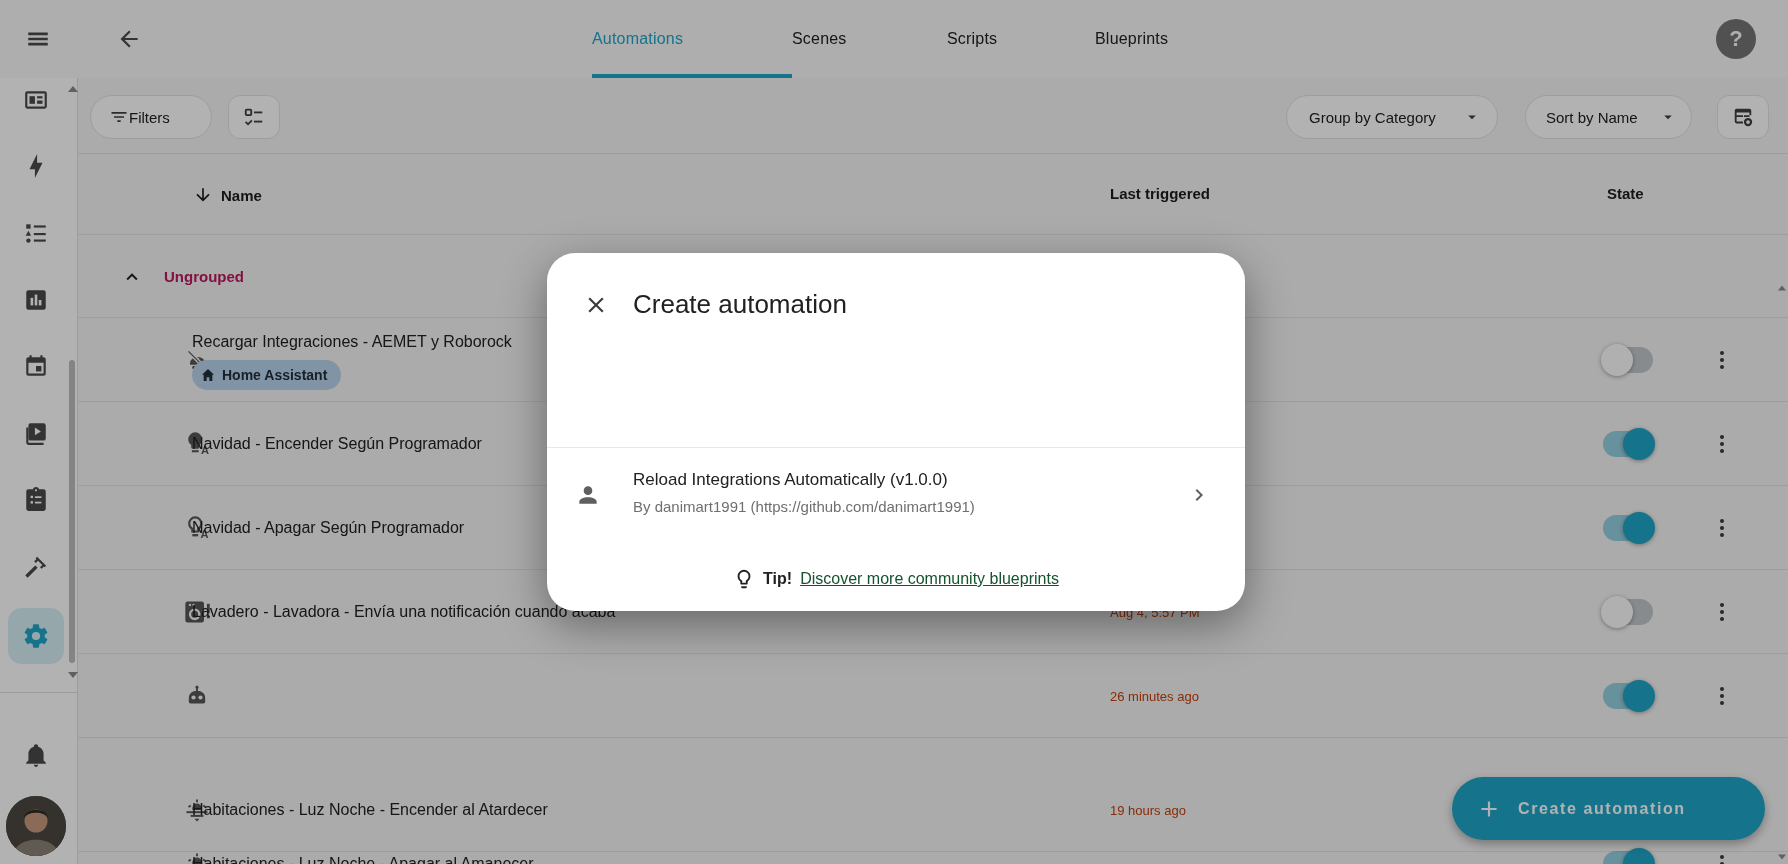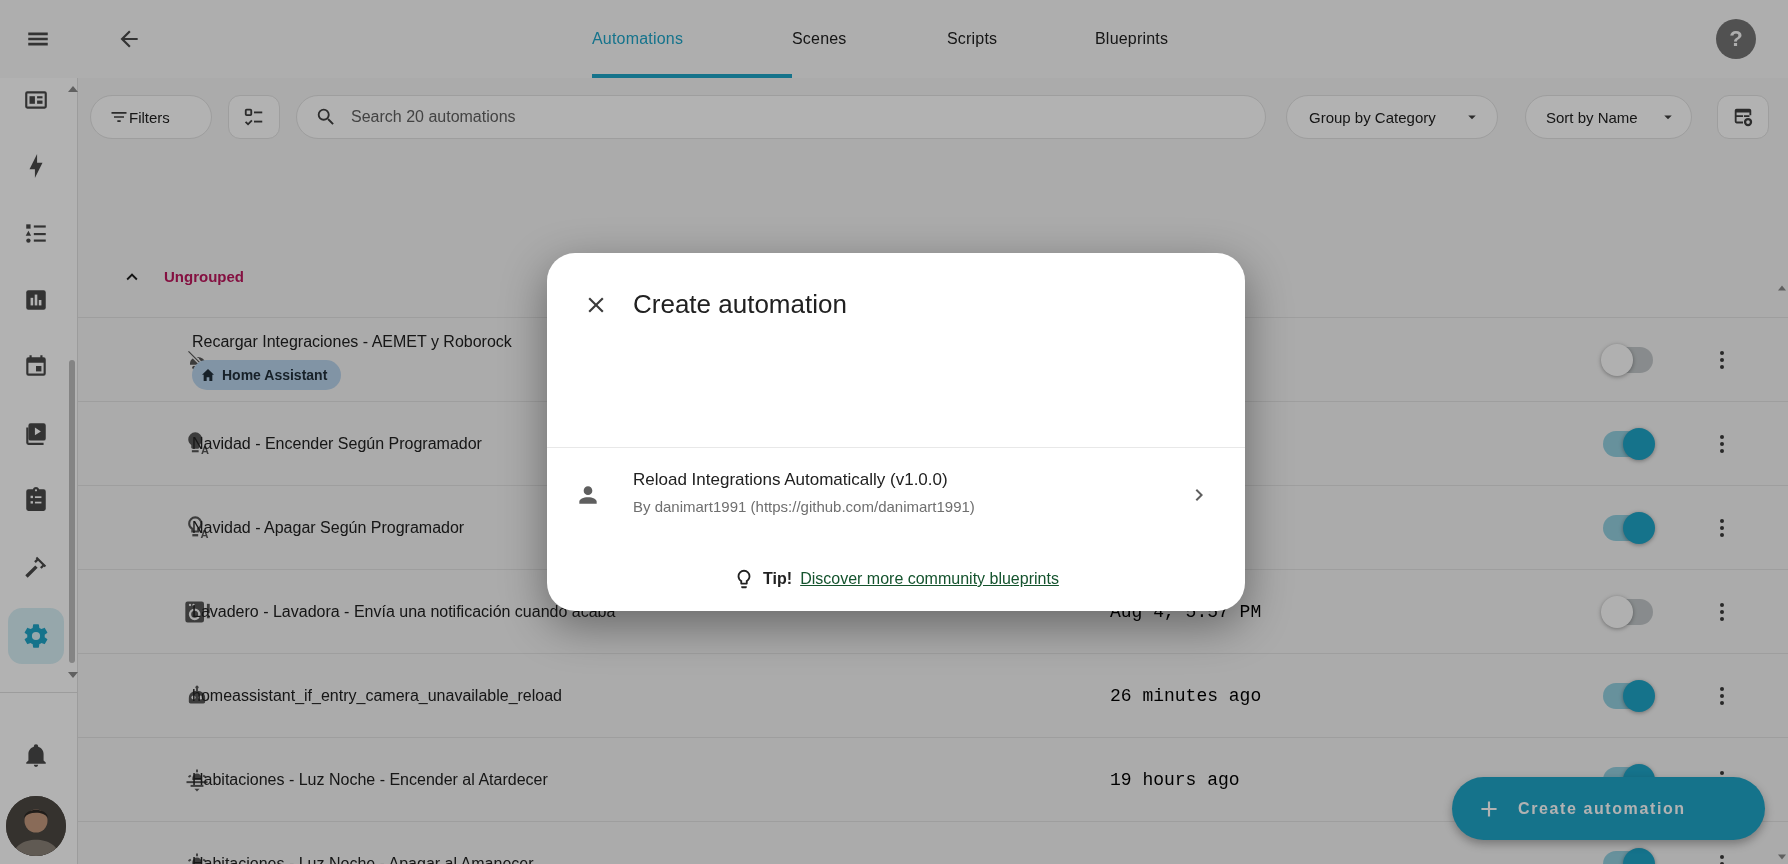--- a/index.html
+++ b/index.html
@@ -44,21 +44,21 @@
 
   
   #table-head{position:absolute;left:78px;top:153px;width:1710px;height:82px;border-top:1px solid #e3e3e3;
               border-bottom:1px solid #e3e3e3;}
   .th{position:absolute;font-size:15px;font-weight:bold;color:#1c1c1c;top:31px;}
   #group-row{position:absolute;left:78px;top:235px;width:1710px;height:83px;border-bottom:1px solid #e3e3e3;}
   .row{position:absolute;left:78px;width:1710px;height:84px;border-bottom:1px solid #e3e3e3;}
   .row-icon{position:absolute;left:105px;top:50%;transform:translateY(-50%);}
   .row-title{position:absolute;left:114px;font-size:16px;color:#212121;white-space:nowrap;}
   .row-title.center{top:50%;transform:translateY(-50%);}
-  .row-time{position:absolute;left:1032px;top:50%;transform:translateY(-50%);font-size:18px;color:#000000;white-space:nowrap;font-family:Liberation Mono, monospace;}
+  .row-time{position:absolute;left:1032px;top:50%;transform:translateY(-50%);font-size:13px;color:#c2410c;white-space:nowrap;}
   .badge{position:absolute;left:114px;top:42px;height:30px;border-radius:15px;background:#b9d4ec;
          display:flex;align-items:center;padding:0 14px 0 8px;font-size:14px;font-weight:bold;color:#22303c;gap:6px;}
   .toggle{position:absolute;left:1525px;top:50%;transform:translateY(-50%);width:50px;height:26px;
           border-radius:13px;background:#c3c8ca;cursor:pointer;}
   .toggle .thumb{position:absolute;top:-3px;left:-2px;width:32px;height:32px;border-radius:50%;
                  background:#fdfdfd;box-shadow:0 1px 4px rgba(0,0,0,.35);}
   .toggle.on{background:rgba(31,165,200,.45);}
   .toggle.on .thumb{left:20px;background:#1fa5c8;}
   .dots{position:absolute;left:1632px;top:50%;transform:translateY(-50%);width:24px;height:24px;cursor:pointer;}
   .tbl-scroll-up{position:absolute;left:1777px;top:285px;}
@@ -217,47 +217,49 @@
     <span>Filters</span>
   </div>
   <div class="sqbtn" style="left:228px;width:52px;">
     <svg width="22" height="22" viewBox="0 0 24 24" fill="#3f3f3f">
         <rect x="3" y="4" width="6" height="6" rx="1" fill="none" stroke="#3f3f3f" stroke-width="2"></rect>
         <rect x="12" y="6" width="9" height="2"></rect>
         <path d="M3.5 16.5l2 2 3.5-3.5 1.4 1.4-4.9 4.9-3.4-3.4 1.4-1.4z"></path>
         <rect x="12" y="16" width="9" height="2"></rect>
       </svg>
   </div>
-  <div id="search-box">
-    <span style="margin:0 12px 0 18px;">
-      <svg width="22" height="22" viewBox="0 0 24 24" fill="#3f3f3f">
-          <path d="M9.5 3A6.5 6.5 0 0 1 16 9.5c0 1.61-.59 3.09-1.56 4.23l.27.27h.79l5 5-1.5 1.5-5-5v-.79l-.27-.27A6.52 6.52 0 0 1 9.5 16 6.5 6.5 0 0 1 3 9.5 6.5 6.5 0 0 1 9.5 3m0 2C7 5 5 7 5 9.5S7 14 9.5 14 14 12 14 9.5 12 5 9.5 5z"></path>
-        </svg>
-    </span>
-    <input type="text" placeholder="Search 20 automations" style="">
-  </div>
   <div class="pill" style="left:1286px;width:212px;padding-left:22px;justify-content:space-between;padding-right:16px;">
     <span>Group by Category</span>
     <svg width="18" height="18" viewBox="0 0 24 24" fill="#3f3f3f">
         <path d="M7 10l5 5 5-5H7z"></path>
       </svg>
   </div>
   <div class="pill" style="left:1525px;width:167px;padding-left:20px;justify-content:space-between;padding-right:14px;">
     <span>Sort by Name</span>
     <svg width="18" height="18" viewBox="0 0 24 24" fill="#3f3f3f">
         <path d="M7 10l5 5 5-5H7z"></path>
       </svg>
   </div>
   <div class="sqbtn" style="left:1717px;width:52px;">
     <svg width="22" height="22" viewBox="0 0 24 24" fill="#3f3f3f">
         <path d="M19 3H5a2 2 0 0 0-2 2v12a2 2 0 0 0 2 2h7v-2H5v-5h7v-2H5V7h14v3h2V5a2 2 0 0 0-2-2m0 7v2h-6v-2h6z"></path>
         <path d="M17.5 13a4.5 4.5 0 1 0 0 9 4.5 4.5 0 0 0 0-9m0 6.5a2 2 0 1 1 0-4 2 2 0 0 1 0 4z"></path>
       </svg>
   </div>
 
+  <div id="table-head">
+    <span class="th" style="left:115px;display:flex;align-items:center;gap:8px;">
+      <svg width="20" height="20" viewBox="0 0 24 24" fill="#1c1c1c">
+          <path d="M11 4h2v12l5.5-5.5 1.42 1.42L12 19.84l-7.92-7.92L5.5 10.5 11 16V4z"></path>
+        </svg>
+      <span>Name</span>
+    </span>
+    <span class="th" style="left:1032px;">Last triggered</span>
+    <span class="th" style="left:1529px;">State</span>
+  </div>
 
   <div id="group-row">
     <svg class="abs" style="left:43px;top:31px;" width="22" height="22" viewBox="0 0 24 24" fill="#1c1c1c">
         <path d="M7.41 15.41 12 10.83l4.59 4.58L18 14l-6-6-6 6 1.41 1.41z"></path>
       </svg>
     <span class="abs" style="left:86px;top:33px;font-size:15px;font-weight:bold;color:#be185d;">Ungrouped</span>
   </div>
 
   <div class="row" style="top:318px;">
     <svg class="row-icon" width="28" height="28" viewBox="0 0 24 24" fill="#565656">
@@ -340,33 +342,32 @@
   </div>
 
   <div class="row" style="top:654px;">
     <svg class="row-icon" width="28" height="28" viewBox="0 0 24 24" fill="#565656">
         <circle cx="12" cy="4.4" r="1.3"></circle>
         <rect x="11.2" y="5.2" width="1.6" height="3"></rect>
         <path d="M12 7.5c-4.1 0-7 2.6-7 6v3.5a1.5 1.5 0 0 0 1.5 1.5h11a1.5 1.5 0 0 0 1.5-1.5V13.5c0-3.4-2.9-6-7-6z"></path>
         <circle cx="9" cy="13.3" r="1.8" fill="#f5f5f5"></circle>
         <circle cx="15" cy="13.3" r="1.8" fill="#f5f5f5"></circle>
       </svg>
-    <span class="row-title center">homeassistant_if_entry_camera_unavailable_reload</span>
     <span class="row-time">26 minutes ago</span>
     <div class="toggle on">
         <div class="thumb"></div>
       </div>
     <svg class="dots" viewBox="0 0 24 24" fill="#3a3a3a">
         <circle cx="12" cy="5" r="2"></circle>
         <circle cx="12" cy="12" r="2"></circle>
         <circle cx="12" cy="19" r="2"></circle>
       </svg>
   </div>
 
-  <div class="row" style="top:738px;">
+  <div class="row" style="top:768px;">
     <svg class="row-icon" width="28" height="28" viewBox="0 0 24 24" fill="#565656">
         <path d="M12 6.5a4 4 0 0 1 4 4V12H8v-1.5a4 4 0 0 1 4-4z"></path>
         <rect x="11.2" y="3" width="1.6" height="2.4"></rect>
         <rect x="4.5" y="8" width="2.4" height="1.6" transform="rotate(-35 5.7 8.8)"></rect>
         <rect x="17.1" y="8" width="2.4" height="1.6" transform="rotate(35 18.3 8.8)"></rect>
         <rect x="3" y="13" width="18" height="1.7"></rect>
         <rect x="6.5" y="16.2" width="11" height="1.7"></rect>
         <path d="M9.8 19.5h4.4L12 21.8l-2.2-2.3z"></path>
       </svg>
     <span class="row-title center">Habitaciones - Luz Noche - Encender al Atardecer</span>

